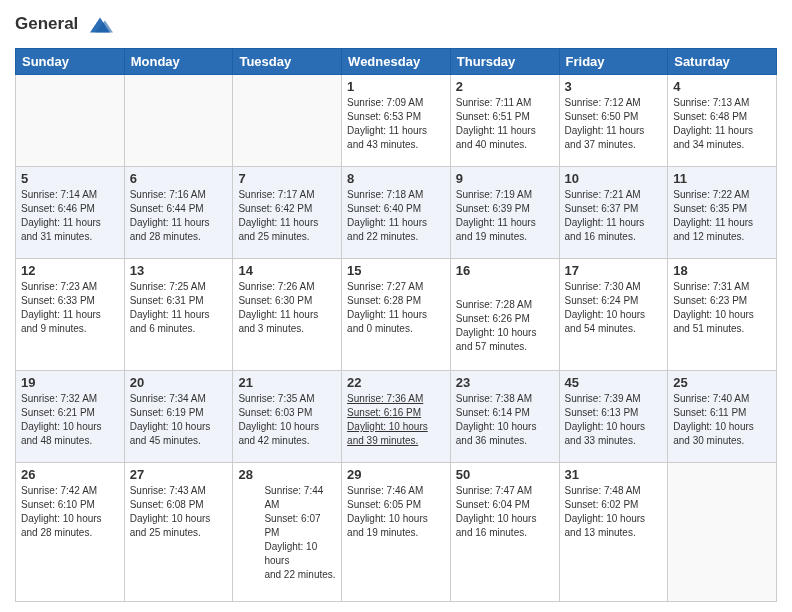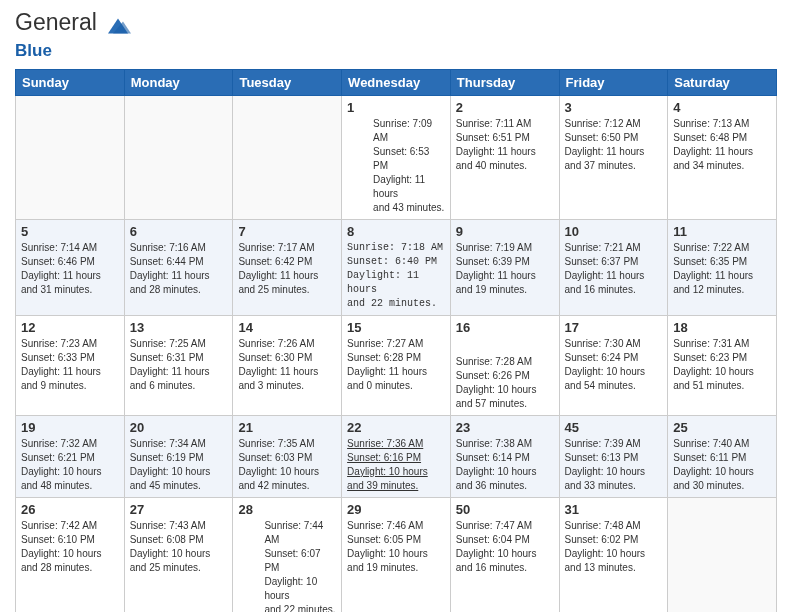--- a/index.html
+++ b/index.html
@@ -92,29 +92,28 @@
   </style>
 </head>
 <body>
 
 <div class="page">
   <div class="header">
     <div class="logo">
       <div>
         <div style="display:flex;align-items:center;">
           <div style="line-height:1.1;">
-            <span class="logo-general" style="font-size:23px;font-weight:normal;">General</span>
+            <span class="logo-general" style="font-size:17px;font-weight:bold;">General</span>
             <svg class="logo-icon" viewBox="0 0 30 25" style="display:inline-block;vertical-align:middle;margin-left:2px;">
               <polygon points="5,20 15,5 25,20" fill="#2a6db5"></polygon>
               <polygon points="10,20 20,8 28,20" fill="#1a5fa8" opacity="0.6"></polygon>
             </svg>
           </div>
           <div></div>
         </div>
-        <div><span class="logo-blue" style="font-size:17px;font-weight:bold;">Blue</span></div>
       </div>
     </div>
     <div class="title-block">
       <div class="month-title"></div>
       <div class="location"></div>
     </div>
   </div>
 
   <table class="calendar">
     <thead>
@@ -128,21 +127,21 @@
           <th>Saturday</th>
         </tr>
     </thead>
     <tbody id="calendar-body">
     <tr>
           <td class="empty-cell"></td>
           <td class="empty-cell"></td>
           <td class="empty-cell"></td>
           <td>
             <span class="day-number">1</span>
-            <div class="day-info" style="white-space: pre-line; margin-left: 26px;">Sunrise: 7:09 AM
+            <div class="day-info" style="white-space: pre-line;">Sunrise: 7:09 AM
 Sunset: 6:53 PM
 Daylight: 11 hours
 and 43 minutes.</div>
           </td>
           <td>
             <span class="day-number">2</span>
             <div class="day-info" style="white-space: pre-line;">Sunrise: 7:11 AM
 Sunset: 6:51 PM
 Daylight: 11 hours
 and 40 minutes.</div>
@@ -179,21 +178,21 @@
           </td>
           <td>
             <span class="day-number">7</span>
             <div class="day-info" style="white-space: pre-line;">Sunrise: 7:17 AM
 Sunset: 6:42 PM
 Daylight: 11 hours
 and 25 minutes.</div>
           </td>
           <td>
             <span class="day-number">8</span>
-            <div class="day-info" style="white-space: pre-line; font-family: Liberation Mono, monospace;">Sunrise: 7:18 AM
+            <div class="day-info" style="white-space: pre-line;">Sunrise: 7:18 AM
 Sunset: 6:40 PM
 Daylight: 11 hours
 and 22 minutes.</div>
           </td>
           <td>
             <span class="day-number">9</span>
             <div class="day-info" style="white-space: pre-line;">Sunrise: 7:19 AM
 Sunset: 6:39 PM
 Daylight: 11 hours
 and 19 minutes.</div>

